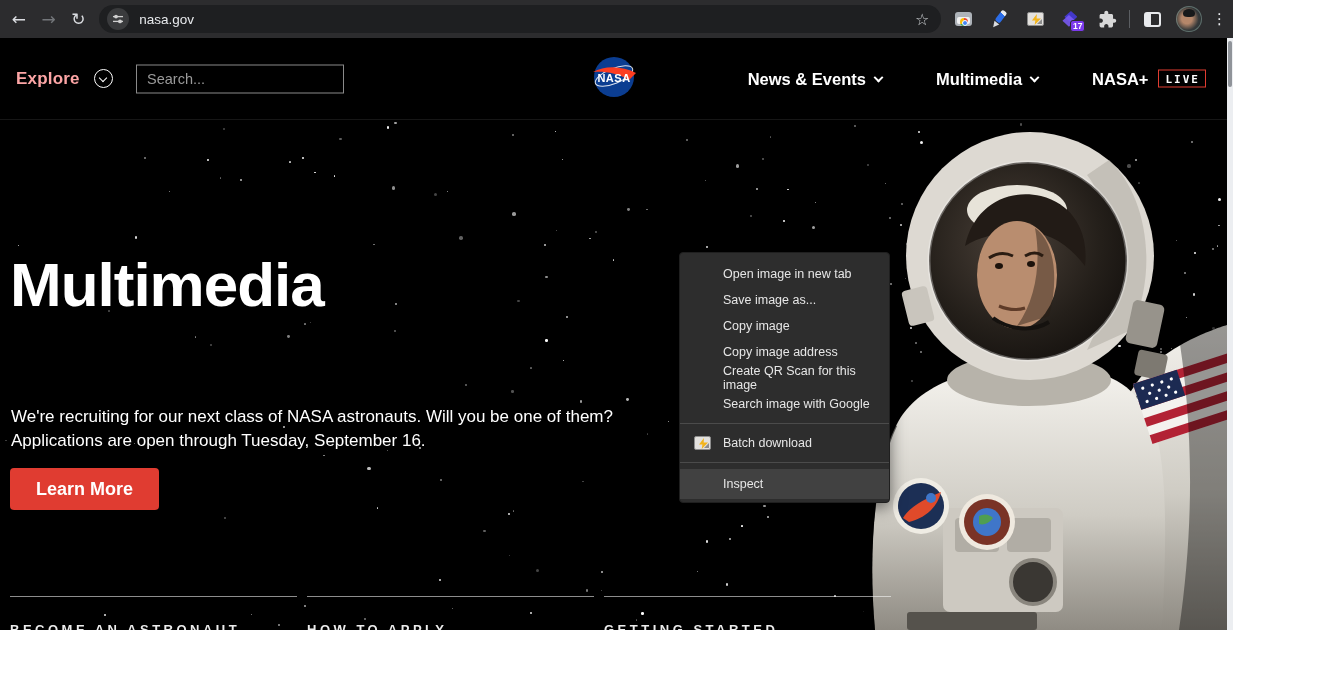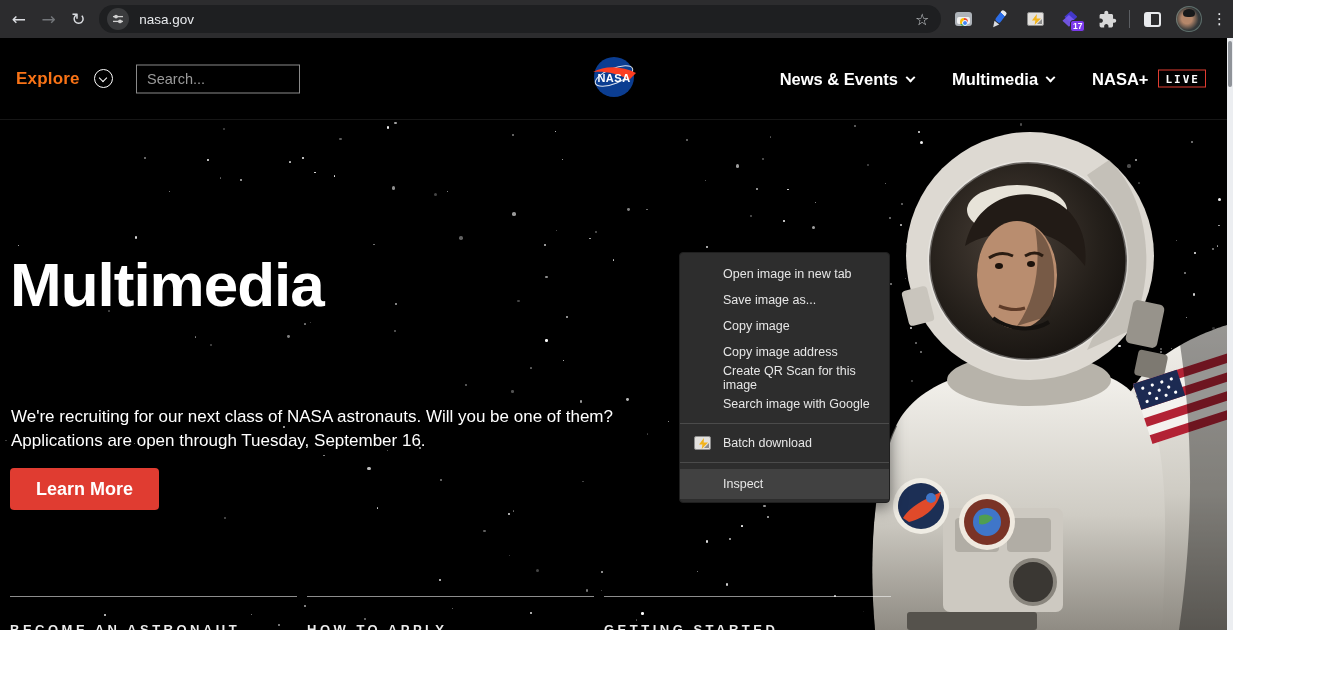--- a/index.html
+++ b/index.html
@@ -67,32 +67,32 @@
 
   
   .viewport { position:absolute; top:38px; left:0; width:1227px; height:592px; background:#000; overflow:hidden; }
   .scrollbar { position:absolute; top:38px; left:1227px; width:6px; height:592px; background:#eceef1; }
   .scroll-thumb { position:absolute; top:3px; left:1px; width:4px; height:46px; background:#8f9399; border-radius:2px; }
 
   
   .site-header { position:relative; height:82px; background:#000; z-index:6; border-bottom:1px solid #161616; }
   .explore-group { position:absolute; left:16px; top:50%; transform:translateY(-50%);
                    display:flex; align-items:center; gap:14px; }
-  .explore-label { color:#f97316; font-size:17px; font-weight:bold; letter-spacing:.2px; }
+  .explore-label { color:#fca5a5; font-size:17px; font-weight:bold; letter-spacing:.2px; }
   .circle-chev { width:19px; height:19px; border:1.5px solid #fff; border-radius:50%; position:relative; }
   .circle-chev::after { content:""; position:absolute; left:5.2px; top:4.8px; width:5px; height:5px;
                         border-right:1.6px solid #fff; border-bottom:1.6px solid #fff; transform:rotate(45deg); }
-  .search-box { position:absolute; left:136px; top:50%; transform:translateY(-50%); width:164px; height:29px;
+  .search-box { position:absolute; left:136px; top:50%; transform:translateY(-50%); width:208px; height:29px;
                 background:#000; border:1px solid #8a8a8a; color:#fff; font-size:14.5px; padding:0 10px;
                 font-family:"Liberation Sans", sans-serif; }
   .search-box::placeholder { color:#9a9a9a; }
   .logo-wrap { position:absolute; left:50%; top:50%; transform:translate(-50%,-50%); }
   .main-nav { position:absolute; right:21px; top:50%; transform:translateY(-50%);
               display:flex; align-items:center; gap:38px; }
-  .nav-item { display:flex; align-items:center; gap:9px; color:#fff; font-size:16.5px; font-weight:bold; }
+  .nav-item { display:flex; align-items:center; gap:9px; color:#fff; font-size:16.5px; font-weight:bold;margin-left:16px; }
   .chev { width:7px; height:7px; border-right:2px solid #fff; border-bottom:2px solid #fff;
           transform:rotate(45deg) translate(-1px,-1px); }
   .live-badge { border:1.5px solid #e03c31; color:#fff; font-family:"DejaVu Sans Mono", monospace;
                 font-size:11px; letter-spacing:2px; padding:2.5px 5px 2.5px 7px; line-height:1; }
 
   
   .hero { position:relative; height:510px; background:#000; overflow:hidden; }
   .stars { position:absolute; inset:0; }
   .stars i { position:absolute; background:#fff; border-radius:50%; display:block; }
   .hero-title { position:absolute; left:10px; top:130px; color:#fff; font-weight:bold;

